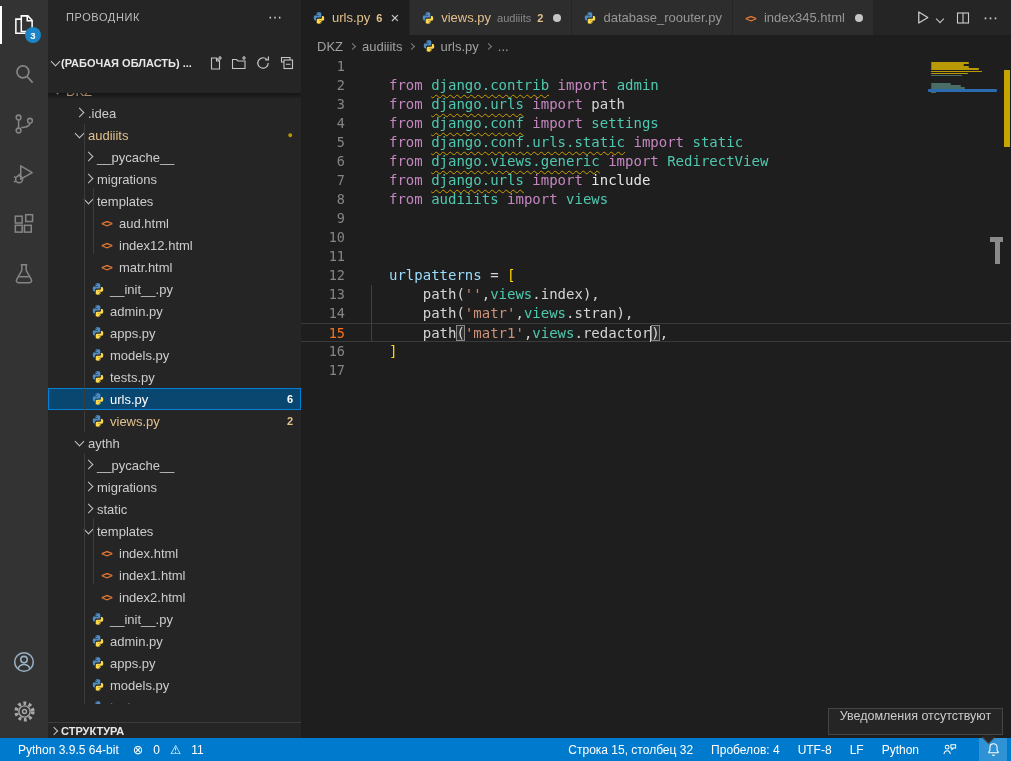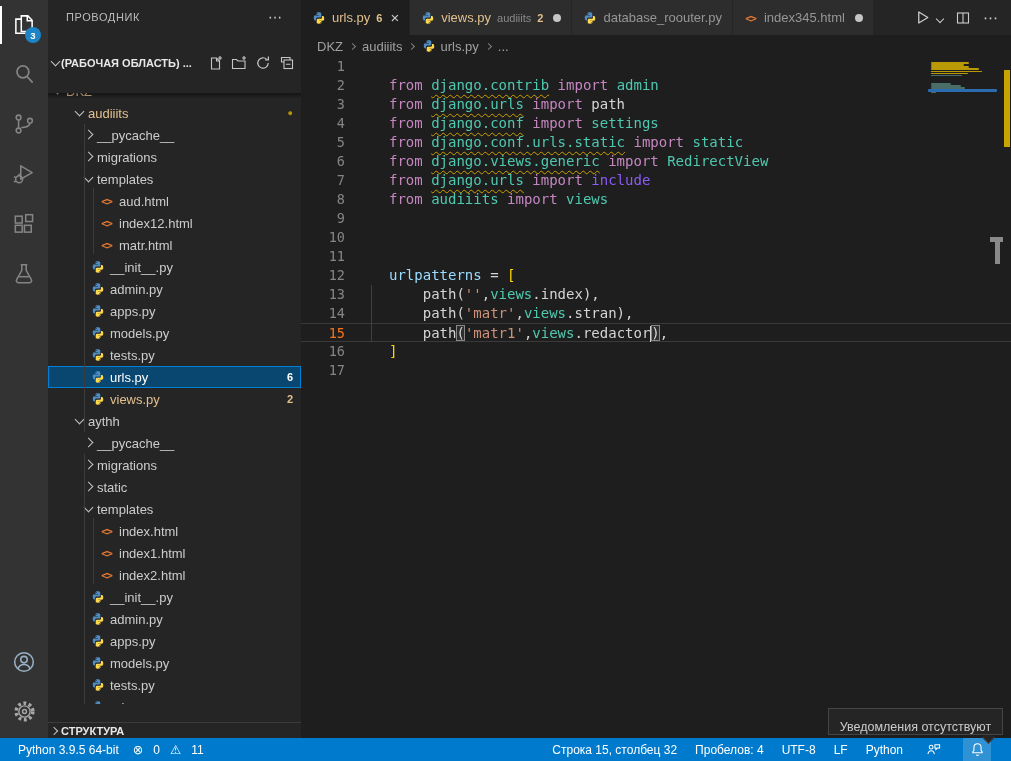--- a/index.html
+++ b/index.html
@@ -66,48 +66,48 @@
   .editor { position:relative; height:681px; font-family:"DejaVu Sans Mono", monospace; font-size:14px; }
   .cl { position:relative; height:19px; line-height:19px; display:flex; white-space:pre; }
   .cl .ln { width:44px; text-align:right; color:#858585; flex:none; font-size:13.5px; }
   .cl .ct { margin-left:44px; }
   .cl.current { border-top:1px solid #3a3a3a; border-bottom:1px solid #3a3a3a; }
   .cl.current .ln { color:#f97316; }
   .tk-k { color:#C586C0; }
   .tk-m { color:#4EC9B0; }
   .tk-mu { color:#4EC9B0; text-decoration:underline wavy #c8a000 1px; text-underline-offset:4px; }
   .tk-t { color:#D4D4D4; }
-  .tk-y { color:#8b5cf6; }
+  .tk-y { color:#e5e5e5; }
   .tk-s { color:#CE9178; }
   .tk-v { color:#9CDCFE; }
   .tk-g { color:#FFD700; }
   .tk-pb { color:#D4D4D4; box-shadow:inset 0 0 0 1px #888888; background:rgba(120,120,120,.18); }
   .cursor { display:inline-block; width:0; border-left:1.5px solid #d0d0d0; height:16px; vertical-align:middle; }
   .indent-guide { position:absolute; width:1px; background:#404040; }
 
   
   .minimap { position:absolute; top:0; right:11px; width:72px; height:300px; }
   .mm-bar { position:absolute; border-radius:1px; }
   .overview { position:absolute; top:0; right:0; width:11px; height:681px; }
   .ov-warn { position:absolute; right:1px; top:13px; width:6px; height:77px; background:#c8a400; }
   .ov-t-h { position:absolute; right:8px; top:180px; width:13px; height:5px; background:#8a8a8a; }
   .ov-t-v { position:absolute; right:11px; top:185px; width:5px; height:22px; background:#8a8a8a; }
 
   
   .statusbar { position:absolute; left:0; right:0; bottom:0; height:23px; background:#007acc; color:#ffffff; display:flex; align-items:center; font-size:12px; }
   .st-left { display:flex; align-items:center; gap:14px; padding-left:18px; }
-  .st-right { margin-left:auto; display:flex; align-items:center; gap:18px; padding-right:20px; }
+  .st-right { margin-left:auto; display:flex; align-items:center; gap:18px; padding-right:4px; }
   .st-item { cursor:pointer; display:flex; align-items:center; gap:4px; white-space:nowrap; }
   .st-bell { width:28px; height:23px; display:flex; align-items:center; justify-content:center; background:rgba(255,255,255,.18); cursor:pointer; }
   .st-feedback { width:24px; height:23px; display:flex; align-items:center; justify-content:center; cursor:pointer; }
   .st-probs { display:flex; gap:10px; align-items:center; }
   .st-probs .sym { font-size:12.5px; }
 
   
-  .tooltip { position:absolute; left:828px; top:708px; width:175px; height:27px; background:#252526; border:1px solid #454545; color:#cccccc; font-size:12.5px; display:flex; align-items:flex-end; justify-content:center; z-index:9; }
+  .tooltip { position:absolute; left:828px; top:708px; width:175px; height:27px; background:#252526; border:1px solid #454545; color:#cccccc; font-size:12.5px; display:flex; align-items:flex-start; justify-content:center; z-index:9; }
   .tooltip-caret { position:absolute; left:984px; top:733px; width:9px; height:9px; background:#252526; border-right:1px solid #454545; border-bottom:1px solid #454545; transform:rotate(45deg); z-index:8; }
 </style>
 </head>
 <body>
 
 <div id="app">
 
   <div class="activitybar">
       <div class="ab-item active">
         <span><svg viewBox="0 0 24 24" fill="none" stroke="#ffffff" stroke-width="1.4" width="26" height="26">
@@ -203,20 +203,24 @@
             </svg>
           </span>
       </span>
     </div>
     <div class="tree">
       <div class="tree-shadow"></div>
     <div class="row cut" style="padding-left: 6px;">
           <span class="chev down"></span>
           <span class="lbl mod">DKZ</span>
           <span class="gitdot">●</span>
+        </div>
+        <div class="row" style="padding-left: 28px;">
+          <span class="chev right"></span>
+          <span class="lbl">.idea</span>
         </div>
         <div class="row" style="padding-left: 28px;">
           <span class="chev down"></span>
           <span class="lbl mod">audiiits</span>
           <span class="gitdot">●</span>
         </div>
         <div class="row" style="padding-left: 37px;">
           <span class="chev right"></span>
           <span class="lbl">__pycache__</span>
         </div>

